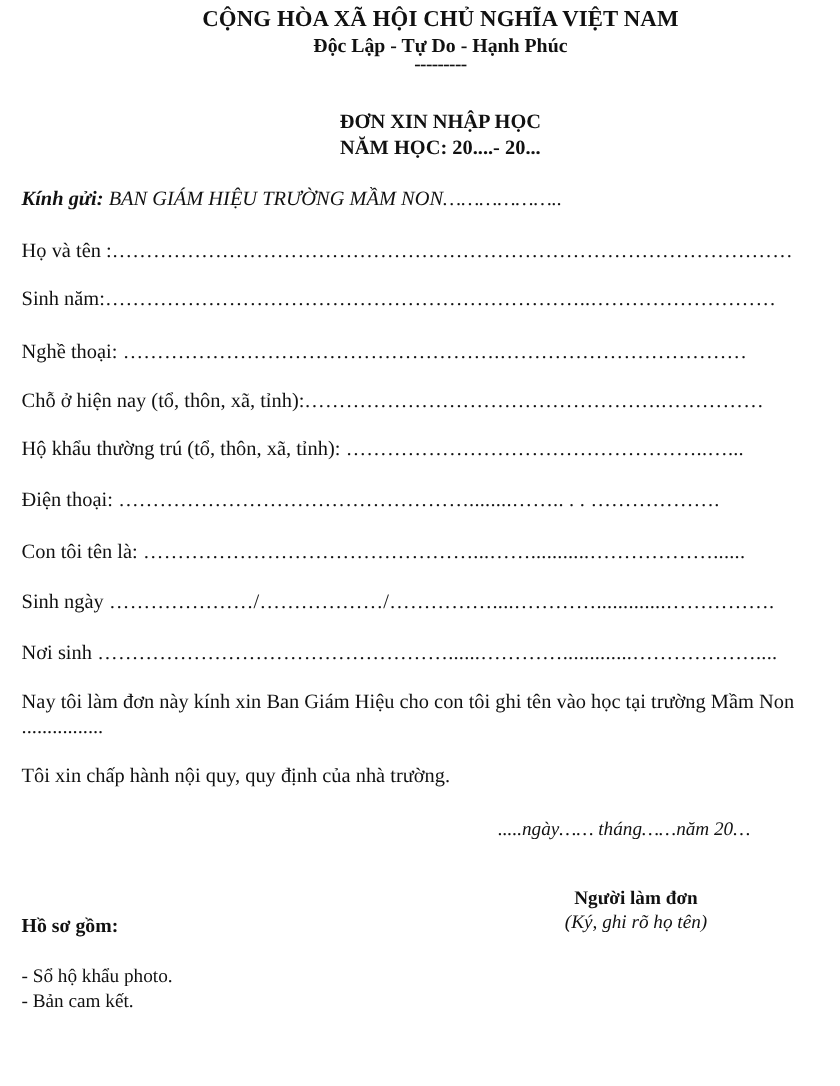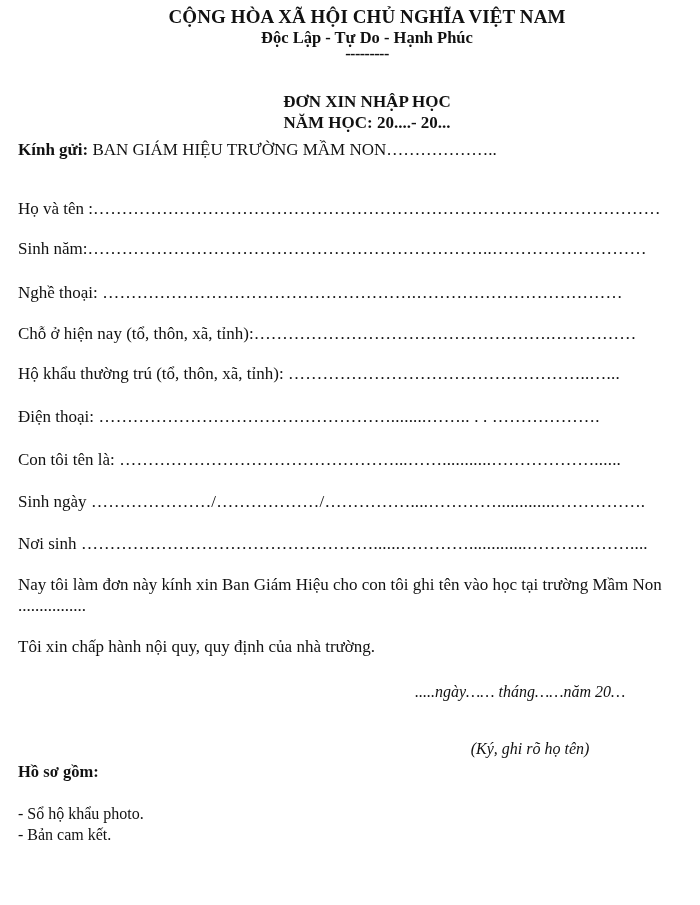--- a/index.html
+++ b/index.html
@@ -23,21 +23,21 @@
   .h-motto { top: 28px; font-size: 16.5px; font-weight: bold; }
   .h-rule { top: 45px; font-size: 16px; font-weight: bold; letter-spacing: -0.5px; }
 
   .t-title { top: 92px; font-size: 17px; font-weight: bold; }
   .t-year { top: 113px; font-size: 17px; font-weight: bold; }
 
   .line {
     left: 18px;
     font-size: 17px;
   }
-  .recipient { top: 140px; }
+  .recipient { top: 156px; font-style: italic; }
   .f1 { top: 199px; }
   .f2 { top: 239px; }
   .f3 { top: 283px; }
   .f4 { top: 324px; }
   .f5 { top: 364px; text-align: center; }
   .f6 { top: 407px; }
   .f7 { top: 450px; }
   .f8 { top: 492px; }
   .f9 { top: 534px; }
 
@@ -115,20 +115,21 @@
 <div class="abs line f9">
   <span>Nơi sinh</span><span class="dots"> ……………………………………………......………….............………………....</span>
 </div>
 
 <div class="abs para1">Nay tôi làm đơn này kính xin Ban Giám Hiệu cho con tôi ghi tên vào học tại trường Mầm Non ................</div>
 <div class="abs para2">Tôi xin chấp hành nội quy, quy định của nhà trường.</div>
 
 <div class="abs date-line">.....ngày…… tháng……năm 20…</div>
 
 <div class="abs signer-block">
+  <div class="signer-title">Người làm đơn</div>
   <div class="signer-note">(Ký, ghi rõ họ tên)</div>
 </div>
 
 <div class="abs dossier-heading">Hồ sơ gồm:</div>
 <ul class="abs dossier-list">
   <li>- Sổ hộ khẩu photo.</li>
   <li>- Bản cam kết.</li>
 </ul>
 
 </body></html>

